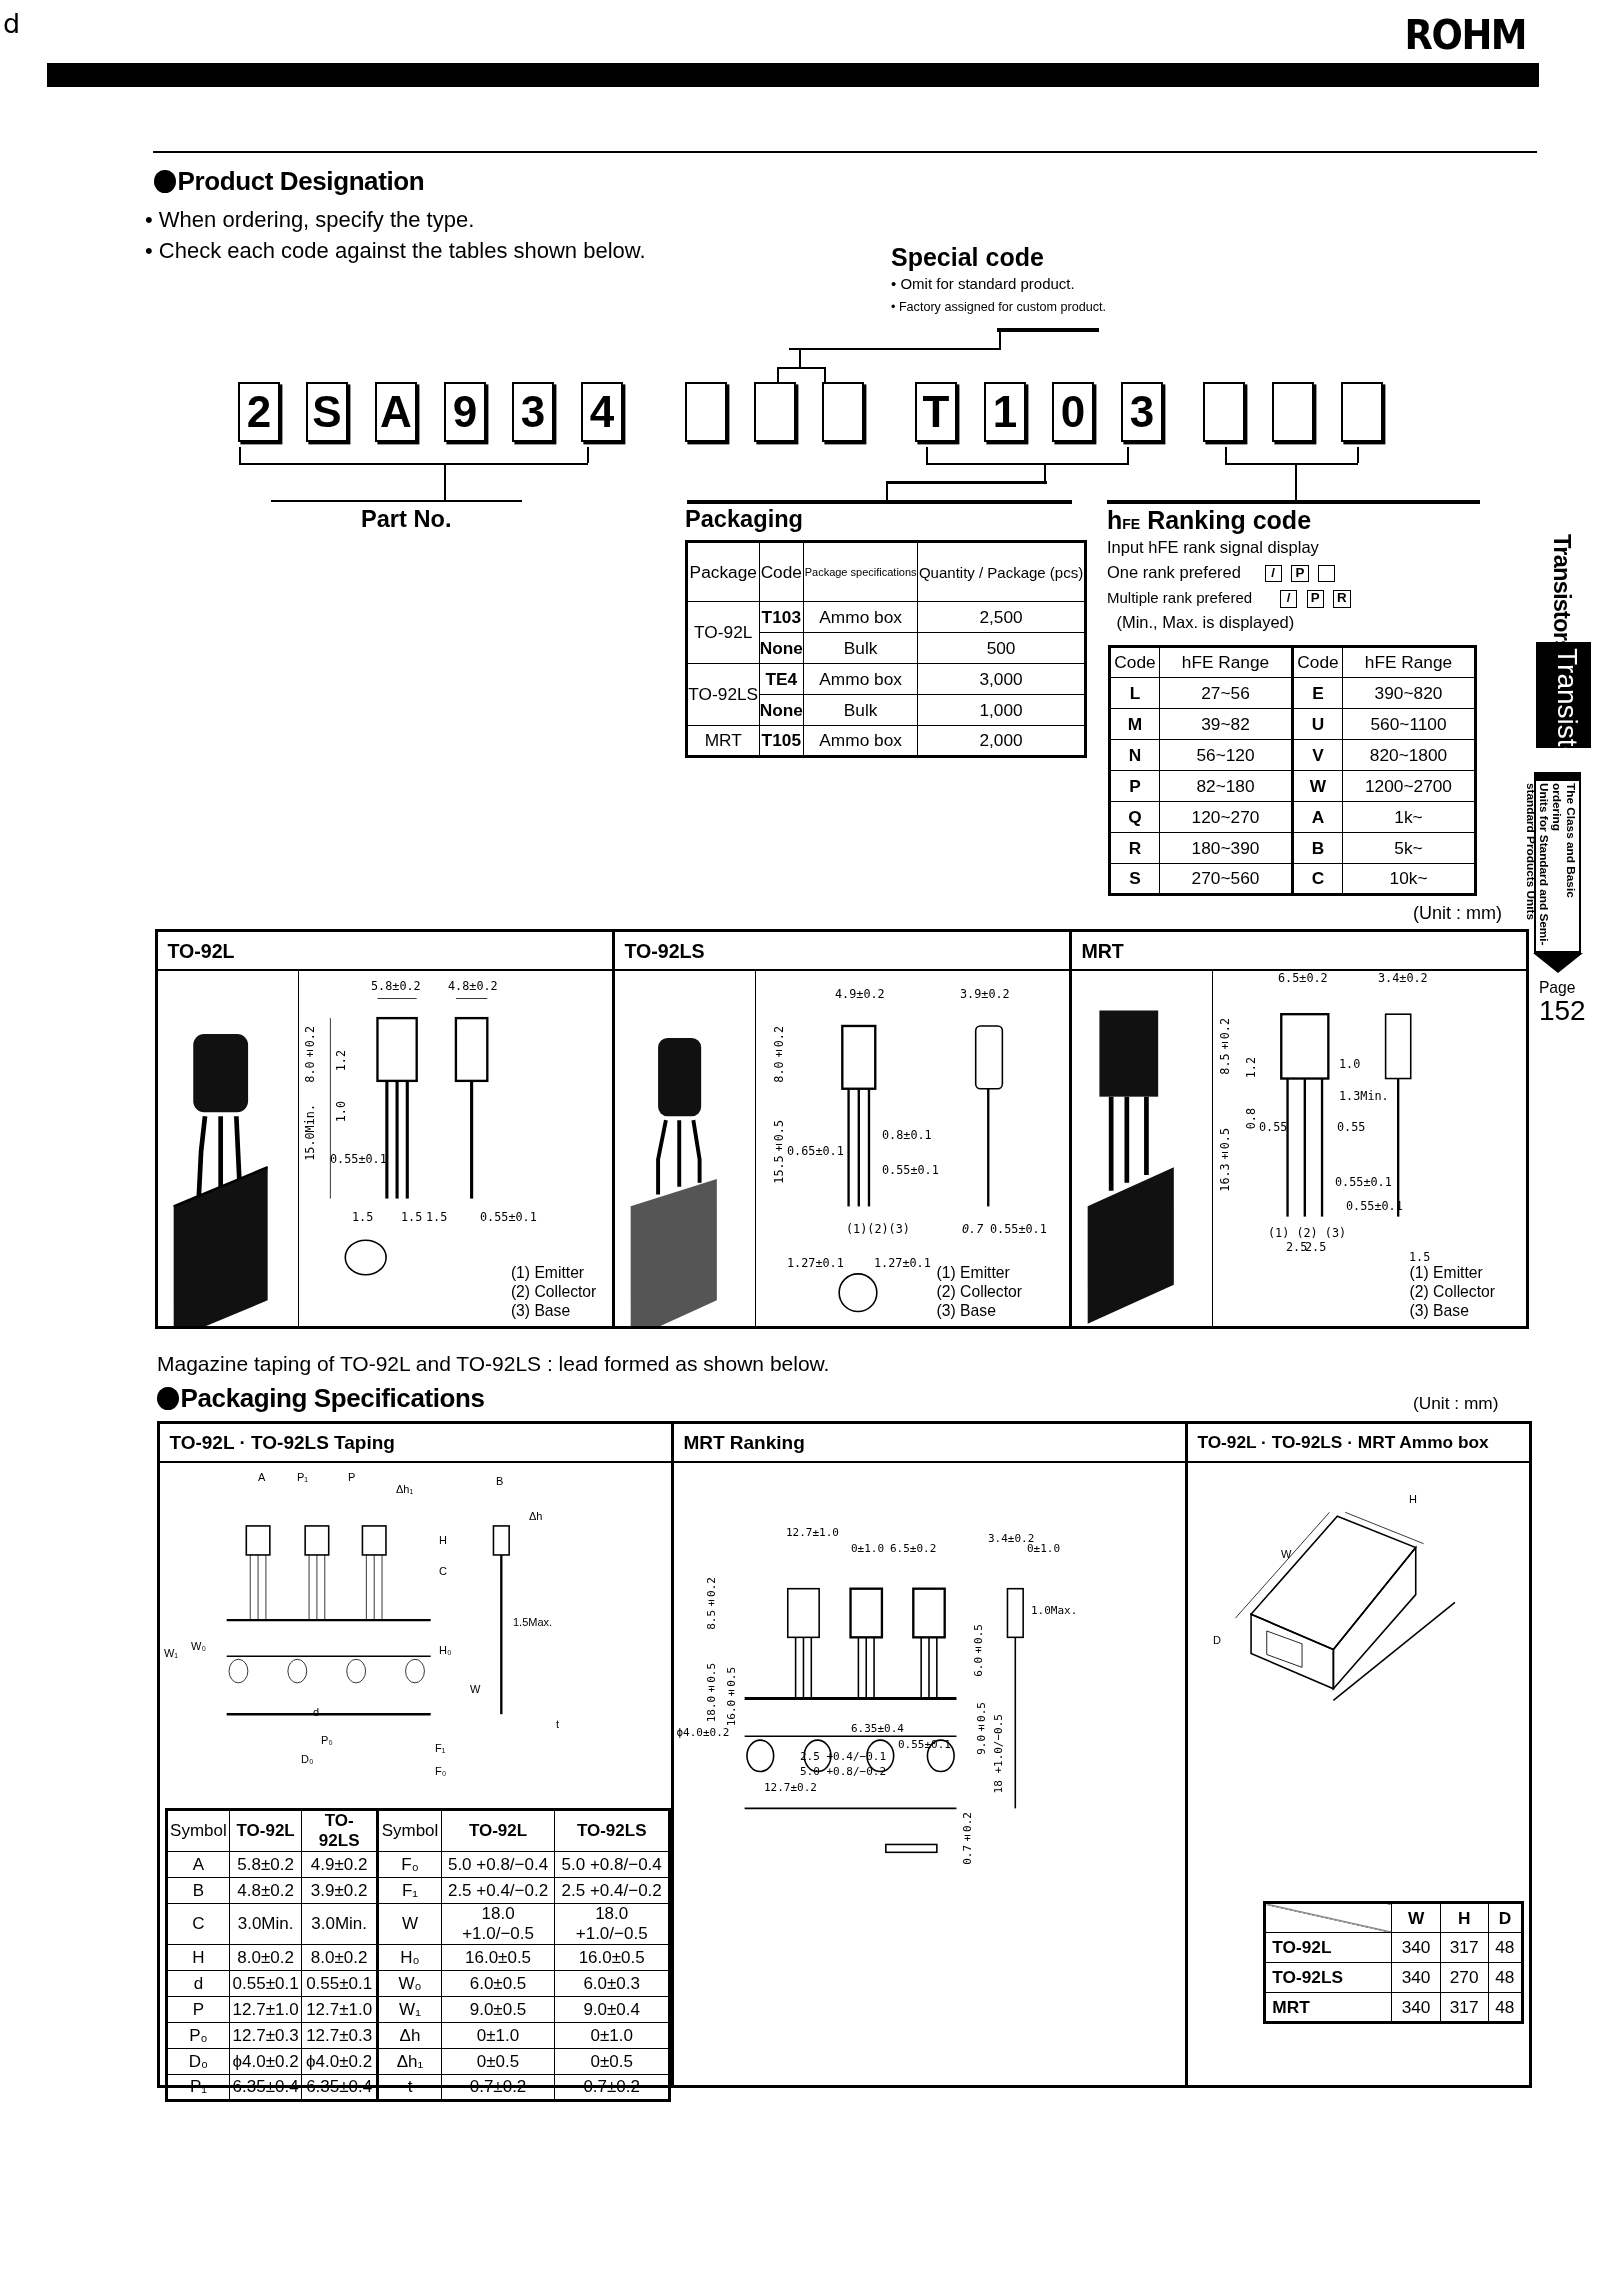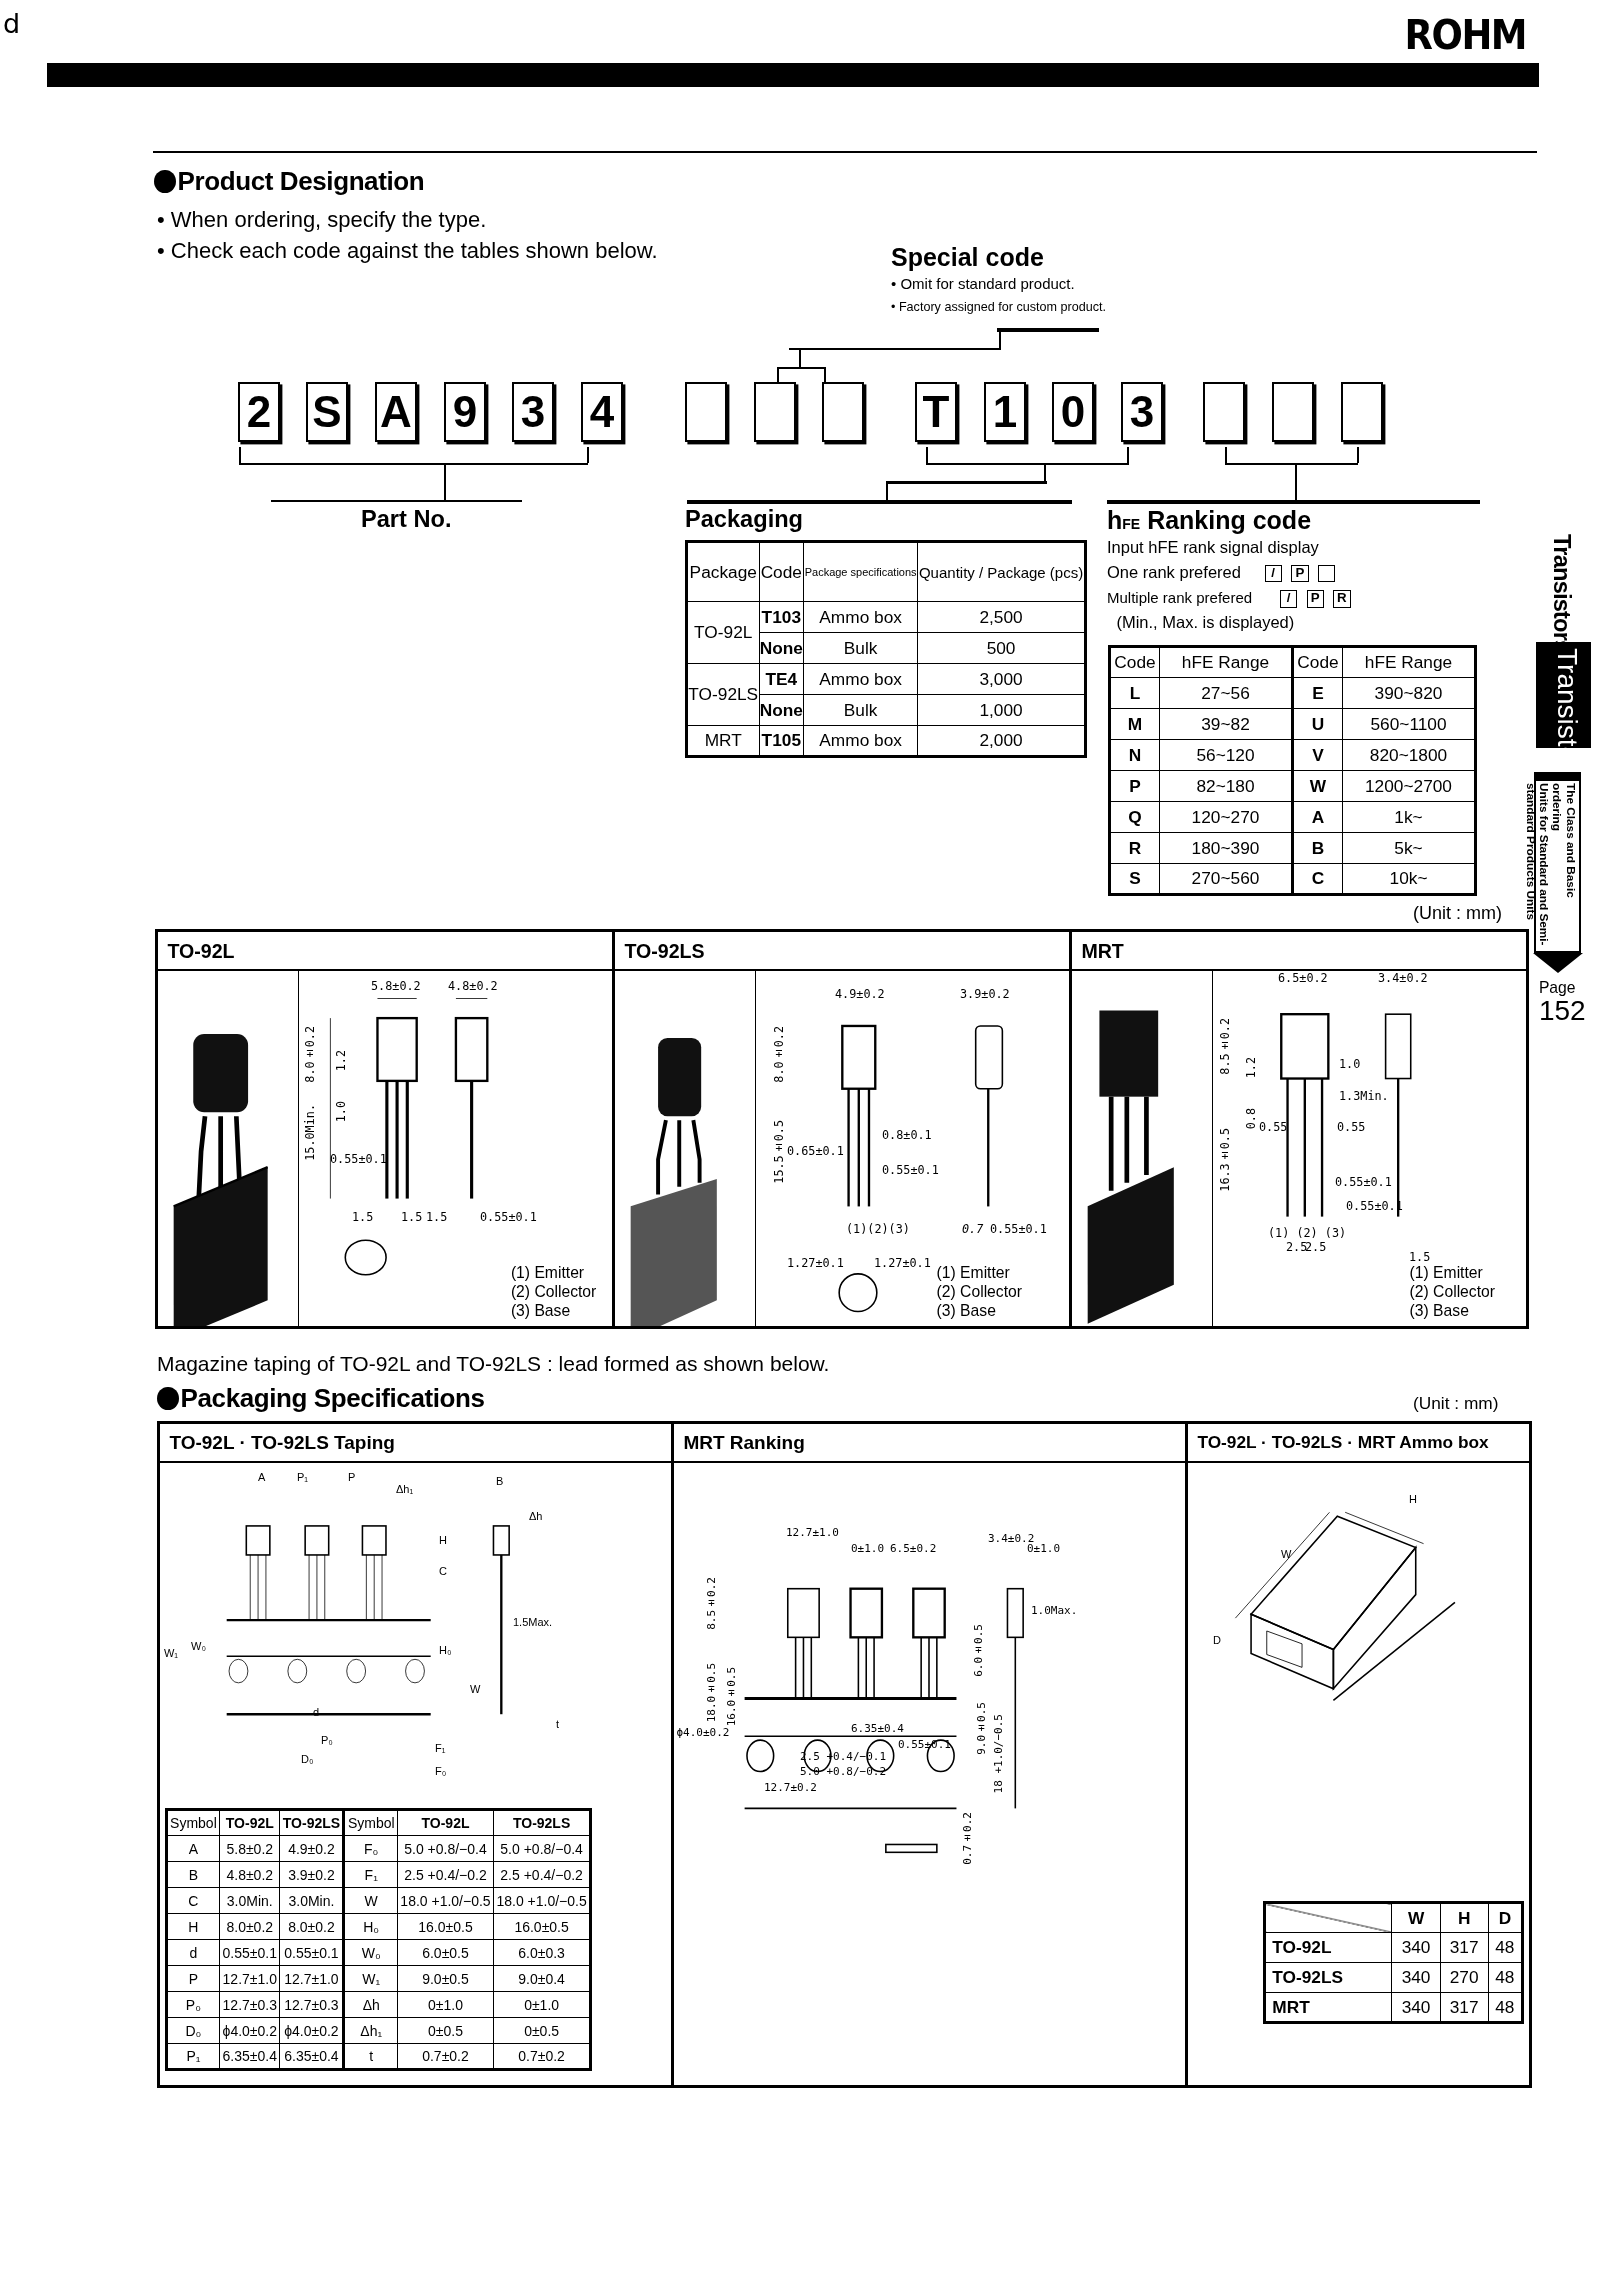--- a/index.html
+++ b/index.html
@@ -4,21 +4,21 @@
 <style>
   * { box-sizing: border-box; margin: 0; padding: 0; }
   body { width: 1622px; height: 2295px; background: #fff; color: #000; position: relative; overflow: hidden; font-family: "Liberation Sans", sans-serif; }
   .abs { position: absolute; }
   .corner-mark { left: 3.1px; top: 7.9px; font-size: 27px; font-family: "DejaVu Sans", sans-serif; }
   .logo { right: 96px; top: 11px; font-size: 41px; font-weight: 900; letter-spacing: -1.6px; transform: scaleX(0.9); transform-origin: right; font-family: "DejaVu Sans", sans-serif; }
   .topbar { left: 47px; top: 63px; width: 1492px; height: 23.6px; background: #000; }
   .rule { left: 153px; top: 151px; width: 1384px; height: 1.6px; background: #000; }
   .h-section { font-weight: bold; font-size: 26px; letter-spacing: -0.4px; }
   .h-section .dot { display: inline-block; width: 22px; height: 23.6px; border-radius: 50%; background: #000; vertical-align: -3.1px; margin-right: 1.6px; }
-  .bullets { left: 157px; top: 204px; font-size: 22px; line-height: 31px; }
+  .bullets { left: 145px; top: 204px; font-size: 22px; line-height: 31px; }
   .special { left: 891px; top: 243px; }
   .special .t { font-size: 25px; font-weight: bold; }
   .special .s { font-size: 15px; line-height: 23.6px; }
   .charbox { width: 42px; height: 60px; border: 2.4px solid #000; font-size: 44px; font-weight: bold; text-align: center; line-height: 55px; box-shadow: 2.4px 2.4px 0 #000; }
   .line { background: #000; position: absolute; }
   .label-big { font-size: 23.6px; font-weight: bold; }
   table { border-collapse: collapse; }
   .pkg-table { left: 685px; top: 540px; width: 402px; border: 3.1px solid #000; font-size: 17.3px; text-align: center; }
   .pkg-table td, .pkg-table th { border: 1.6px solid #000; height: 31px; font-weight: normal; }
   .pkg-table th { height: 60px; }
@@ -40,21 +40,21 @@
   .panel { flex: 1; border-right: 3.1px solid #000; display: flex; flex-direction: column; }
   .panel:last-child { border-right: none; }
   .panel-head { height: 39px; border-bottom: 2.4px solid #000; font-size: 19.6px; font-weight: bold; padding: 7.9px 9.4px; }
   .panel-body { flex: 1; display: flex; }
   .photo { width: 141px; border-right: 1.6px solid #000; position: relative; overflow: hidden; }
   .drawing { flex: 1; position: relative; font-family: "DejaVu Sans Mono", monospace; font-size: 11.8px; }
   .legend { position: absolute; right: 15.7px; bottom: 6.3px; font-family: "Liberation Sans", sans-serif; font-size: 15.7px; line-height: 19px; }
   .specs-box { left: 157px; top: 1421px; width: 1375px; height: 667px; border: 3.1px solid #000; display: flex; }
   .spanel { border-right: 3.1px solid #000; display: flex; flex-direction: column; }
   .spanel:last-child { border-right: none; }
-  .tape-table { font-size: 14px; text-align: center; border: 3.1px solid #000; }
+  .tape-table { font-size: 17px; text-align: center; border: 3.1px solid #000; }
   .tape-table td, .tape-table th { border: 1.6px solid #000; height: 26px; padding: 0 2.4px; font-weight: normal; }
   .tape-table th { font-weight: bold; }
   .tape-table .sep { border-left: 3.1px solid #000; }
   .ammo-table { font-size: 17.3px; text-align: center; border: 3.1px solid #000; width: 261px; }
   .ammo-table td, .ammo-table th { border: 1.6px solid #000; height: 30px; }
   .ammo-table .rh { text-align: left; padding-left: 6.3px; font-weight: bold; }
   .mono { font-family: "DejaVu Sans Mono", monospace; }
   svg { position: absolute; left: 0; top: 0; }
 </style>
 </head>

